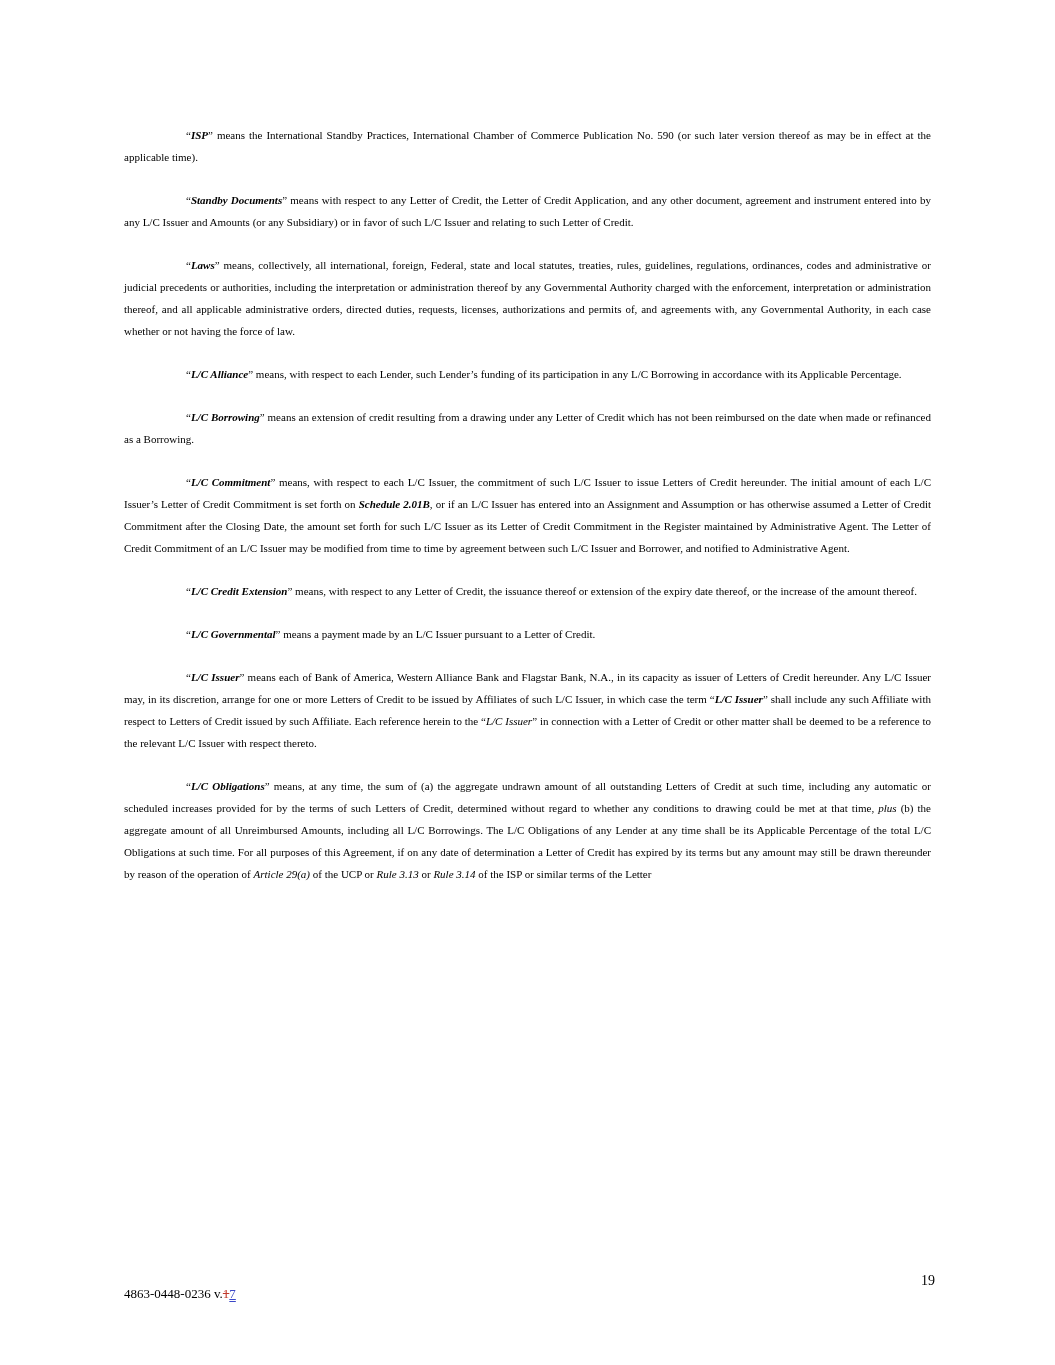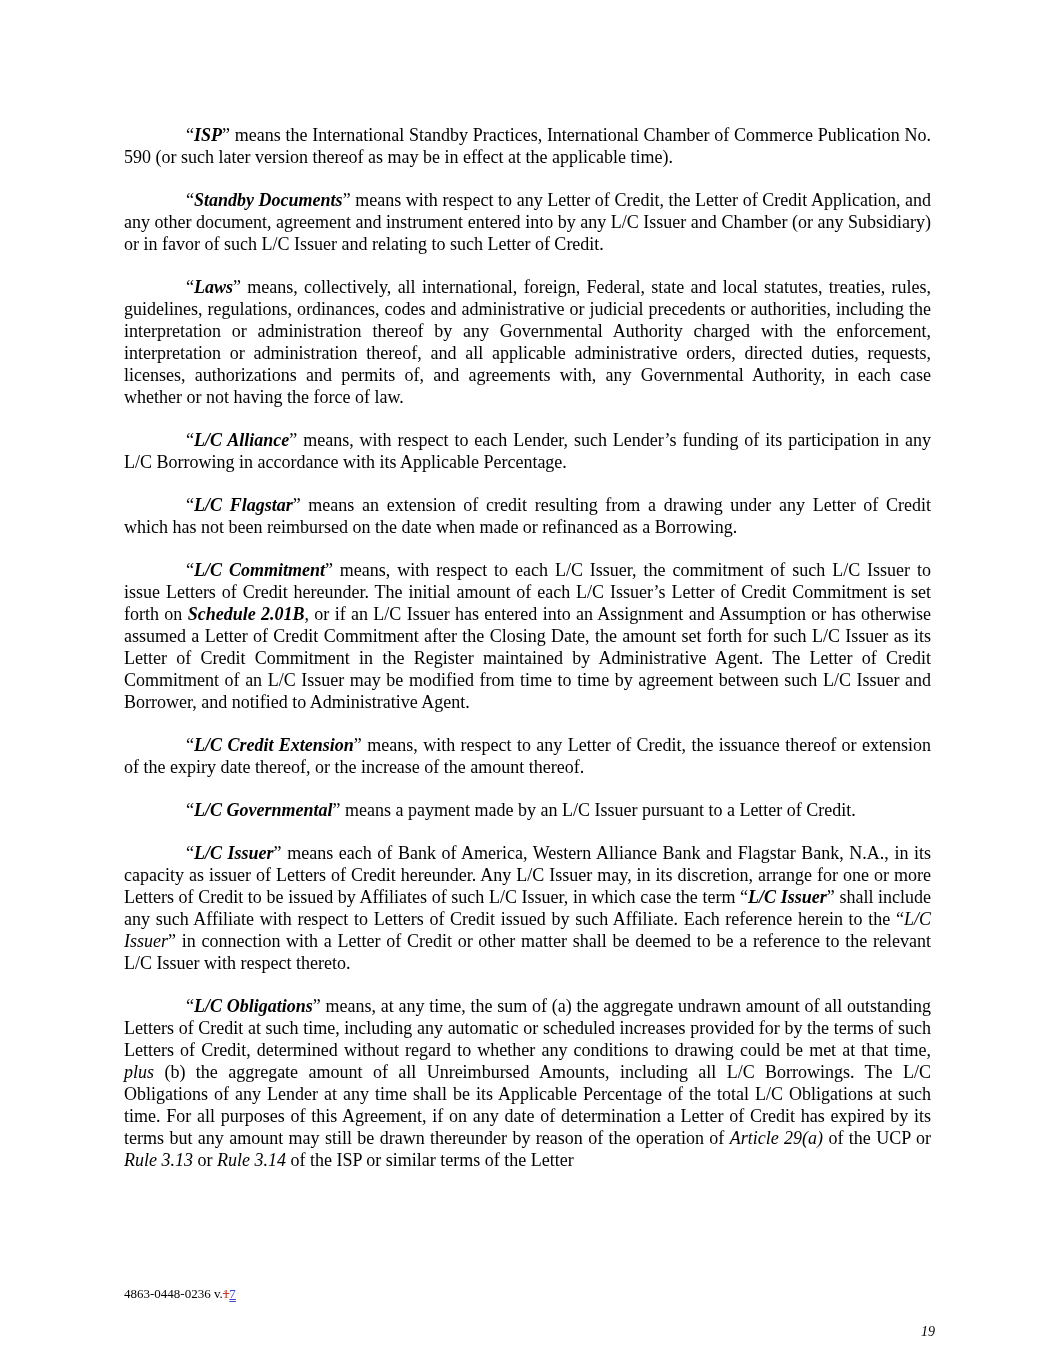--- a/index.html
+++ b/index.html
@@ -13,53 +13,52 @@
     overflow: hidden;
   }
   .doc-body {
     position: absolute;
     left: 124px;
     top: 124px;
     width: 807px;
   }
   .para {
     margin: 0 0 21px 0;
-    font-size: 18px;
+    font-size: 11px;
     line-height: 22px;
     text-align: justify;
     text-indent: 62px;
   }
   .ri  { font-style: italic; }
   .rbi { font-weight: bold; font-style: italic; }
   .footer-left {
     position: absolute;
     left: 124px;
     top: 1286px;
     font-size: 13px;
     line-height: 16px;
   }
   .page-number {
     position: absolute;
-    top: 1324px;
+    top: 1273px;
     right: 120px;
     font-size: 14px;
-    font-style: italic;
   }
   .del { text-decoration: line-through; }
   .ins { text-decoration-line: underline; text-decoration-style: double; }
 </style>
 </head>
 <body style="background: rgb(255, 255, 255); color: rgb(0, 0, 0);">
 
 <div class="doc-body">
     <p class="para"><span>“</span><span class="rbi">ISP</span><span>” means the International Standby Practices, International Chamber of Commerce Publication No. 590 (or such later version thereof as may be in effect at the applicable time).</span></p>
-    <p class="para"><span>“</span><span class="rbi">Standby Documents</span><span>” means with respect to any Letter of Credit, the Letter of Credit Application, and any other document, agreement and instrument entered into by any L/C Issuer and Chamber (or any Subsidiary) or in favor of such L/C Issuer and relating to such Letter of Credit.</span></p>
+    <p class="para"><span>“</span><span class="rbi">Standby Documents</span><span>” means with respect to any Letter of Credit, the Letter of Credit Application, and any other document, agreement and instrument entered into by any L/C Issuer and Amounts (or any Subsidiary) or in favor of such L/C Issuer and relating to such Letter of Credit.</span></p>
     <p class="para"><span>“</span><span class="rbi">Laws</span><span>” means, collectively, all international, foreign, Federal, state and local statutes, treaties, rules, guidelines, regulations, ordinances, codes and administrative or judicial precedents or authorities, including the interpretation or administration thereof by any Governmental Authority charged with the enforcement, interpretation or administration thereof, and all applicable administrative orders, directed duties, requests, licenses, authorizations and permits of, and agreements with, any Governmental Authority, in each case whether or not having the force of law.</span></p>
     <p class="para"><span>“</span><span class="rbi">L/C Alliance</span><span>” means, with respect to each Lender, such Lender’s funding of its participation in any L/C Borrowing in accordance with its Applicable Percentage.</span></p>
-    <p class="para"><span>“</span><span class="rbi">L/C Flagstar</span><span>” means an extension of credit resulting from a drawing under any Letter of Credit which has not been reimbursed on the date when made or refinanced as a Borrowing.</span></p>
+    <p class="para"><span>“</span><span class="rbi">L/C Borrowing</span><span>” means an extension of credit resulting from a drawing under any Letter of Credit which has not been reimbursed on the date when made or refinanced as a Borrowing.</span></p>
     <p class="para"><span>“</span><span class="rbi">L/C Commitment</span><span>” means, with respect to each L/C Issuer, the commitment of such L/C Issuer to issue Letters of Credit hereunder. The initial amount of each L/C Issuer’s Letter of Credit Commitment is set forth on </span><span class="rbi">Schedule 2.01B</span><span>, or if an L/C Issuer has entered into an Assignment and Assumption or has otherwise assumed a Letter of Credit Commitment after the Closing Date, the amount set forth for such L/C Issuer as its Letter of Credit Commitment in the Register maintained by Administrative Agent. The Letter of Credit Commitment of an L/C Issuer may be modified from time to time by agreement between such L/C Issuer and Borrower, and notified to Administrative Agent.</span></p>
     <p class="para"><span>“</span><span class="rbi">L/C Credit Extension</span><span>” means, with respect to any Letter of Credit, the issuance thereof or extension of the expiry date thereof, or the increase of the amount thereof.</span></p>
     <p class="para"><span>“</span><span class="rbi">L/C Governmental</span><span>” means a payment made by an L/C Issuer pursuant to a Letter of Credit.</span></p>
     <p class="para"><span>“</span><span class="rbi">L/C Issuer</span><span>” means each of Bank of America, Western Alliance Bank and Flagstar Bank, N.A., in its capacity as issuer of Letters of Credit hereunder. Any L/C Issuer may, in its discretion, arrange for one or more Letters of Credit to be issued by Affiliates of such L/C Issuer, in which case the term “</span><span class="rbi">L/C Issuer</span><span>” shall include any such Affiliate with respect to Letters of Credit issued by such Affiliate. Each reference herein to the “</span><span class="ri">L/C Issuer</span><span>” in connection with a Letter of Credit or other matter shall be deemed to be a reference to the relevant L/C Issuer with respect thereto.</span></p>
     <p class="para"><span>“</span><span class="rbi">L/C Obligations</span><span>” means, at any time, the sum of (a) the aggregate undrawn amount of all outstanding Letters of Credit at such time, including any automatic or scheduled increases provided for by the terms of such Letters of Credit, determined without regard to whether any conditions to drawing could be met at that time, </span><span class="ri">plus</span><span> (b) the aggregate amount of all Unreimbursed Amounts, including all L/C Borrowings. The L/C Obligations of any Lender at any time shall be its Applicable Percentage of the total L/C Obligations at such time. For all purposes of this Agreement, if on any date of determination a Letter of Credit has expired by its terms but any amount may still be drawn thereunder by reason of the operation of </span><span class="ri">Article 29(a)</span><span> of the UCP or </span><span class="ri">Rule 3.13</span><span> or </span><span class="ri">Rule 3.14</span><span> of the ISP or similar terms of the Letter</span></p>
   </div>
 
 <div class="footer-left"><span>4863-0448-0236 v.</span><span class="del" style="color: rgb(192, 57, 43); text-decoration-color: rgb(192, 57, 43);">1</span><span class="ins" style="color: rgb(59, 72, 200); text-decoration-color: rgb(59, 72, 200);">7</span></div>
 
 <div class="page-number">19</div>

